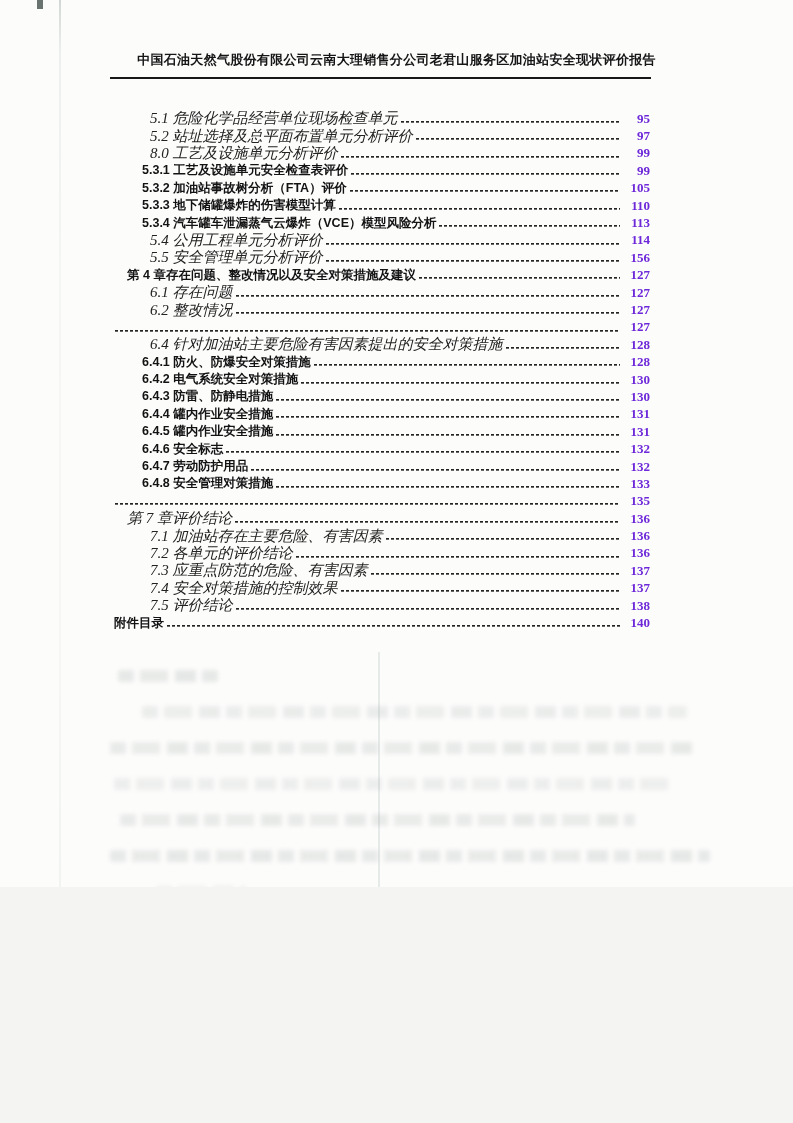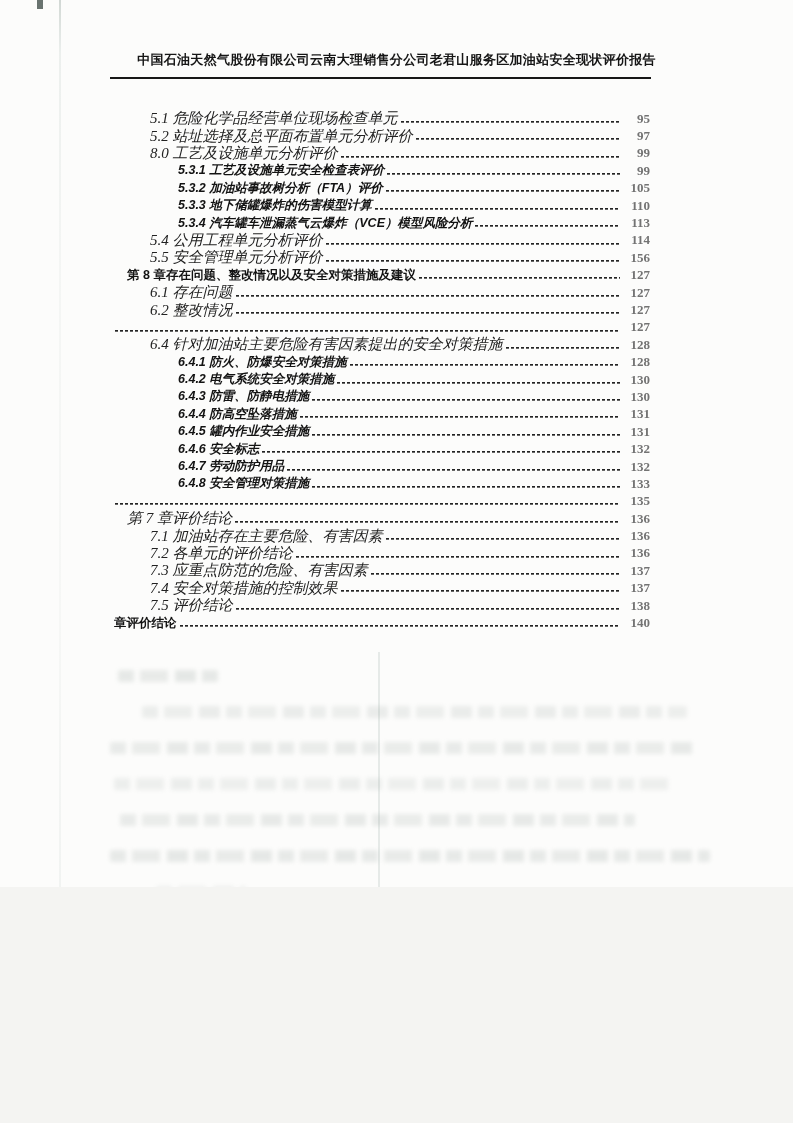--- a/index.html
+++ b/index.html
@@ -43,30 +43,30 @@
     font-family:"Liberation Serif",serif;font-style:italic;
     font-size:15px;color:#222;
   }
   .toc-row.hei .toc-label{
     font-family:"Liberation Sans",sans-serif;font-weight:bold;
     font-size:12.5px;color:#131313;
   }
   .toc-row.lv0 .toc-label{margin-left:2px;}
   .toc-row.lv1 .toc-label{margin-left:15px;}
   .toc-row.lv2 .toc-label{margin-left:38px;}
-  .toc-row.lv3 .toc-label{margin-left:66px;font-style:italic;}
+  .toc-row.lv3 .toc-label{margin-left:30px;}
   .leader{
     flex:1;height:100%;margin:0 4px 0 3px;min-width:10px;
     background-image:repeating-linear-gradient(90deg,#242424 0 3px,transparent 3px 5px);
     background-size:100% 1.7px;background-repeat:no-repeat;
     background-position:0 calc(50% + 3px);
   }
   .toc-page{
     min-width:26px;text-align:right;
-    font-family:"Liberation Serif",serif;font-size:13px;font-weight:bold;color:#737373;
+    font-family:"Liberation Serif",serif;font-size:13px;font-weight:bold;color:#6d28d9;
   }
   
   .bleed{position:absolute;left:110px;top:670px;width:600px;}
   .bleed-line{
     height:12px;border-radius:2px;margin-bottom:24px;
     background:repeating-linear-gradient(90deg,#7e8c87 0 16px,transparent 16px 22px,#8a968f 22px 50px,transparent 50px 57px,#75847e 57px 78px,transparent 78px 84px);
     filter:blur(2px);
   }
   
   .page-number{
@@ -134,21 +134,21 @@
       <span class="toc-label">5.4 公用工程单元分析评价</span>
       <span class="leader"></span>
       <span class="toc-page">114</span>
     </div>
       <div class="toc-row lv2 kai">
       <span class="toc-label">5.5 安全管理单元分析评价</span>
       <span class="leader"></span>
       <span class="toc-page">156</span>
     </div>
       <div class="toc-row lv1 hei">
-      <span class="toc-label">第 8 章存在问题、整改情况以及安全对策措施及建议</span>
+      <span class="toc-label">第 4 章存在问题、整改情况以及安全对策措施及建议</span>
       <span class="leader"></span>
       <span class="toc-page">127</span>
     </div>
       <div class="toc-row lv2 kai">
       <span class="toc-label">6.1 存在问题</span>
       <span class="leader"></span>
       <span class="toc-page">127</span>
     </div>
       <div class="toc-row lv2 kai">
       <span class="toc-label">6.2 整改情况</span>
@@ -173,21 +173,21 @@
       <span class="toc-label">6.4.2 电气系统安全对策措施</span>
       <span class="leader"></span>
       <span class="toc-page">130</span>
     </div>
       <div class="toc-row lv3 hei">
       <span class="toc-label">6.4.3 防雷、防静电措施</span>
       <span class="leader"></span>
       <span class="toc-page">130</span>
     </div>
       <div class="toc-row lv3 hei">
-      <span class="toc-label">6.4.4 防高空坠落措施</span>
+      <span class="toc-label">6.4.4 罐内作业安全措施</span>
       <span class="leader"></span>
       <span class="toc-page">131</span>
     </div>
       <div class="toc-row lv3 hei">
       <span class="toc-label">6.4.5 罐内作业安全措施</span>
       <span class="leader"></span>
       <span class="toc-page">131</span>
     </div>
       <div class="toc-row lv3 hei">
       <span class="toc-label">6.4.6 安全标志</span>
@@ -232,21 +232,21 @@
       <span class="toc-label">7.4 安全对策措施的控制效果</span>
       <span class="leader"></span>
       <span class="toc-page">137</span>
     </div>
       <div class="toc-row lv2 kai">
       <span class="toc-label">7.5 评价结论</span>
       <span class="leader"></span>
       <span class="toc-page">138</span>
     </div>
       <div class="toc-row lv0 hei">
-      <span class="toc-label">章评价结论</span>
+      <span class="toc-label">附件目录</span>
       <span class="leader"></span>
       <span class="toc-page">140</span>
     </div>
     </div>
 
   <div class="bleed">
     <div class="bleed-line" style="width:100px;margin-left:8px;opacity:.17;"></div>
     <div class="bleed-line" style="width:545px;margin-left:32px;opacity:.13;"></div>
     <div class="bleed-line" style="width:585px;margin-left:0;opacity:.15;"></div>
     <div class="bleed-line" style="width:560px;margin-left:4px;opacity:.12;"></div>

